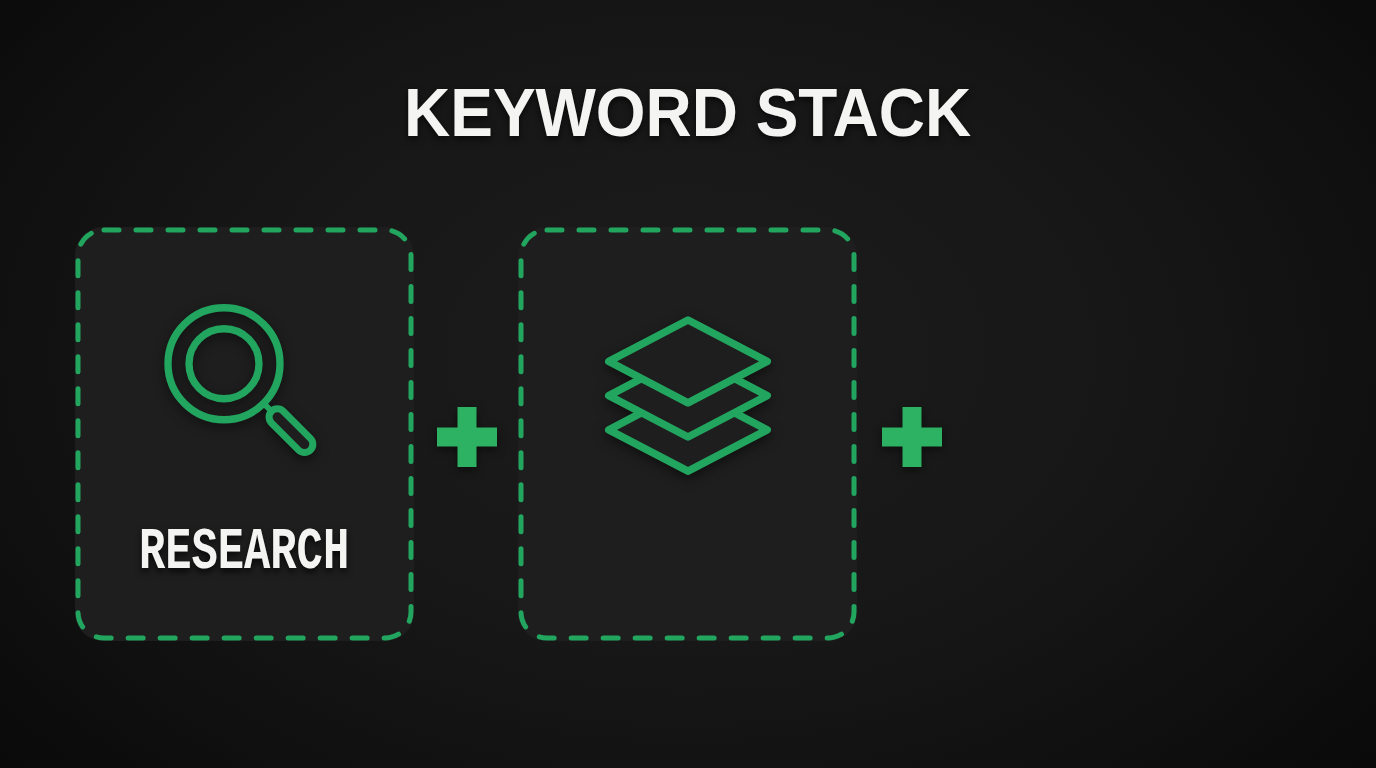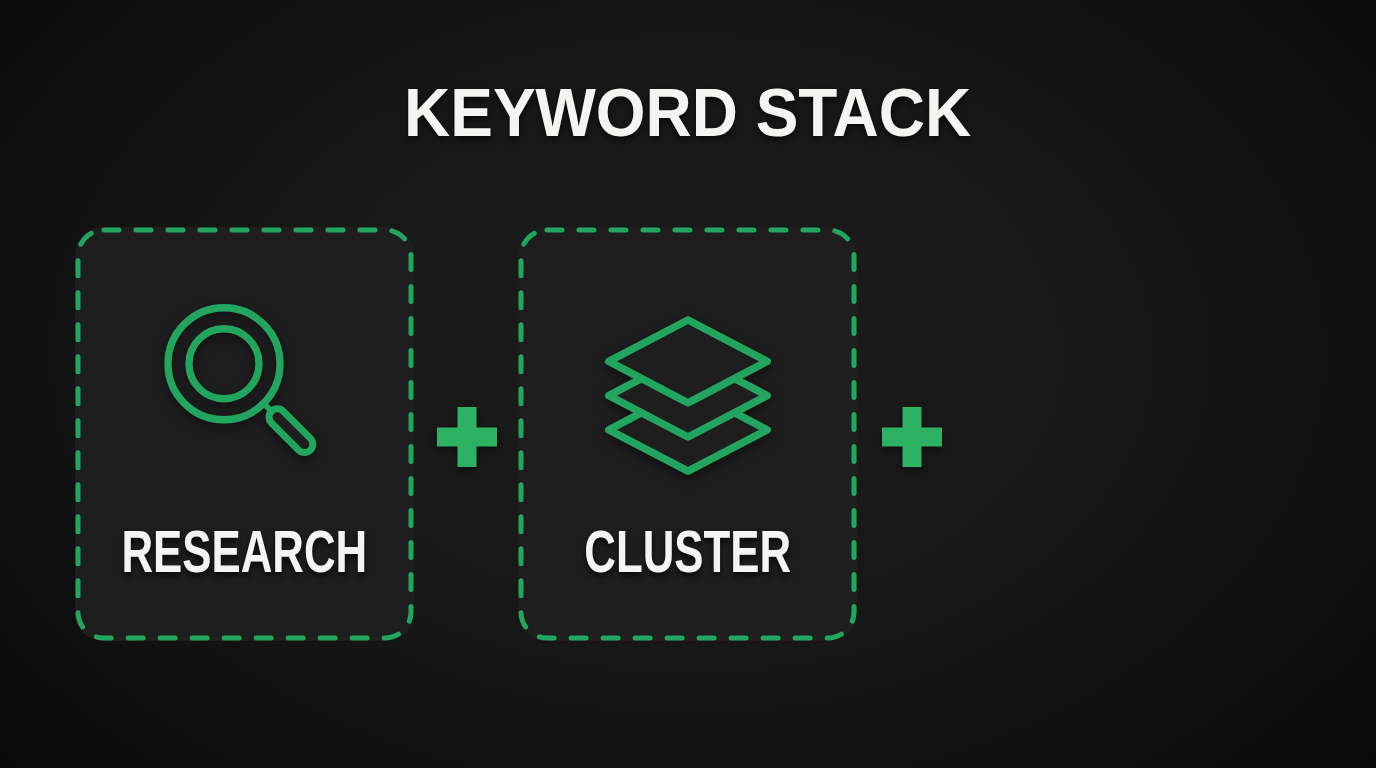--- a/index.html
+++ b/index.html
@@ -52,20 +52,21 @@
   .icon .thin{stroke-width:3.4;}
   .icon .handle-outer{fill:none;stroke:currentColor;stroke-width:13.5;stroke-linecap:round;}
   .icon .cut{fill:none;stroke:var(--card-bg);stroke-linecap:round;}
   .icon .sheet{fill:var(--card-bg);stroke:currentColor;stroke-width:4.2;stroke-linejoin:round;}
   .card-label{
     position:absolute;left:0;right:0;top:295px;
     text-align:center;font-size:60px;font-weight:700;line-height:1;
     color:var(--text);
     text-shadow:0 4px 7px rgba(0,0,0,.7);
     white-space:nowrap;
+    font-family:Liberation Mono, monospace;
   }
   .card-label span{display:inline-block;transform:scaleX(.73);}
   .plus{
     position:absolute;top:406px;width:62px;height:62px;
     color:var(--plus-green);
     filter:drop-shadow(0 3px 4px rgba(0,0,0,.5));
   }
   .plus.p1{left:436px;}
   .plus.p2{left:881px;}
   .plus svg{width:100%;height:100%;display:block;}
@@ -104,23 +105,20 @@
 
   <div class="card c2">
     <svg class="border-svg" viewBox="0 0 339 414" preserveAspectRatio="none">
       <rect x="3" y="3" width="333" height="408" rx="26"></rect>
     </svg>
     <svg class="icon layers" viewBox="0 0 100 92">
       <path class="sheet" d="M50 44 L94 67 L50 90 L6 67 Z"></path>
       <path class="sheet" d="M50 25 L94 48 L50 71 L6 48 Z"></path>
       <path class="sheet" d="M50 6 L94 29 L50 52 L6 29 Z"></path>
     </svg>
-    <div class="card-label">
-      <span>CLUSTER</span>
-    </div>
   </div>
 
   <div class="plus p2">
     <svg viewBox="0 0 62 62">
       <path d="M21.5 1 h19 v20.5 h20.5 v19 H40.5 V61 h-19 V40.5 H1 v-19 h20.5 Z"></path>
     </svg>
   </div>
 
 
 </div>

